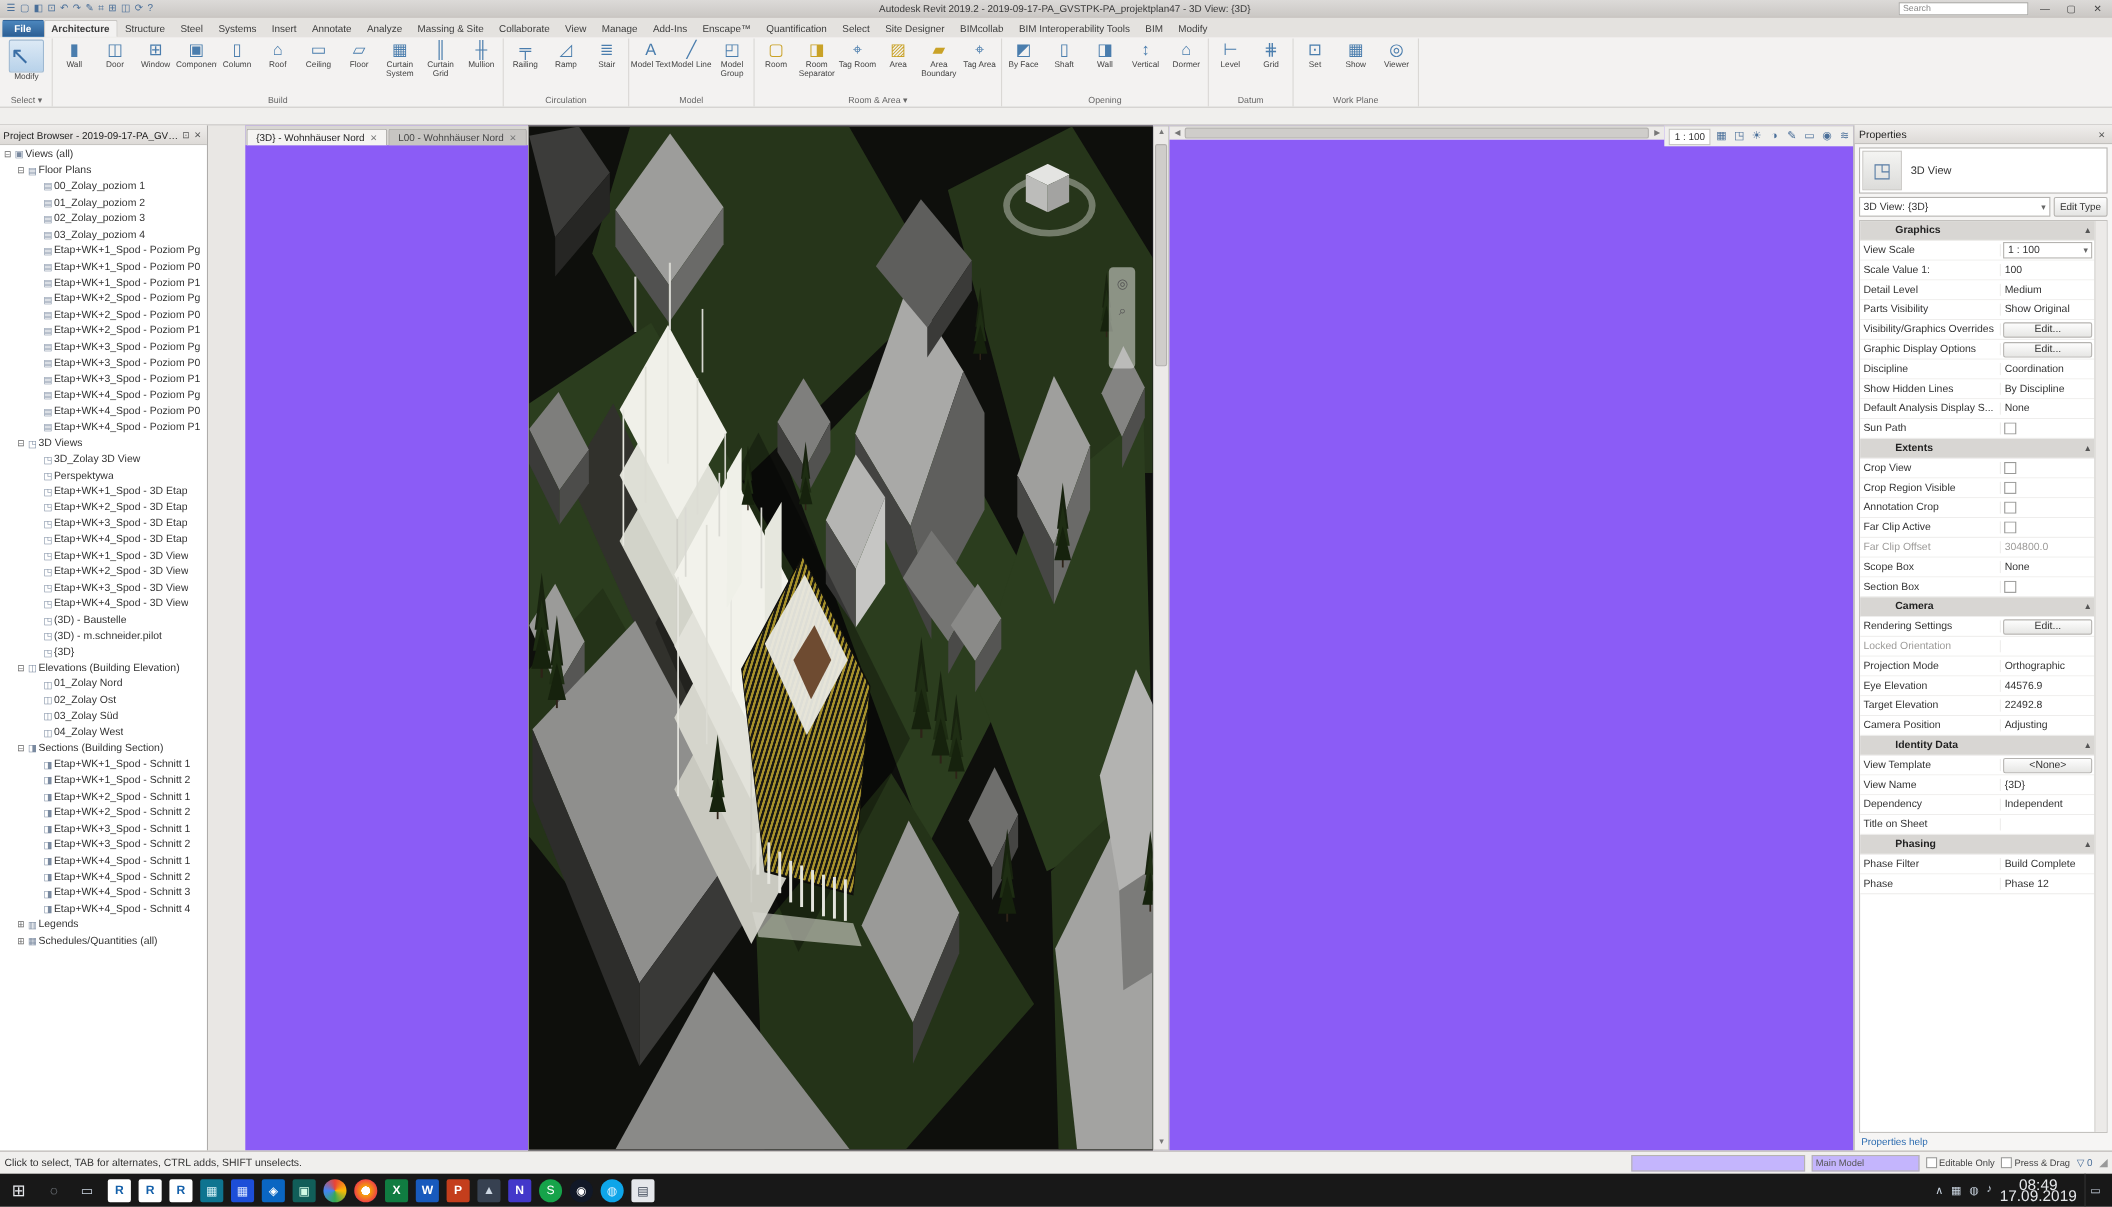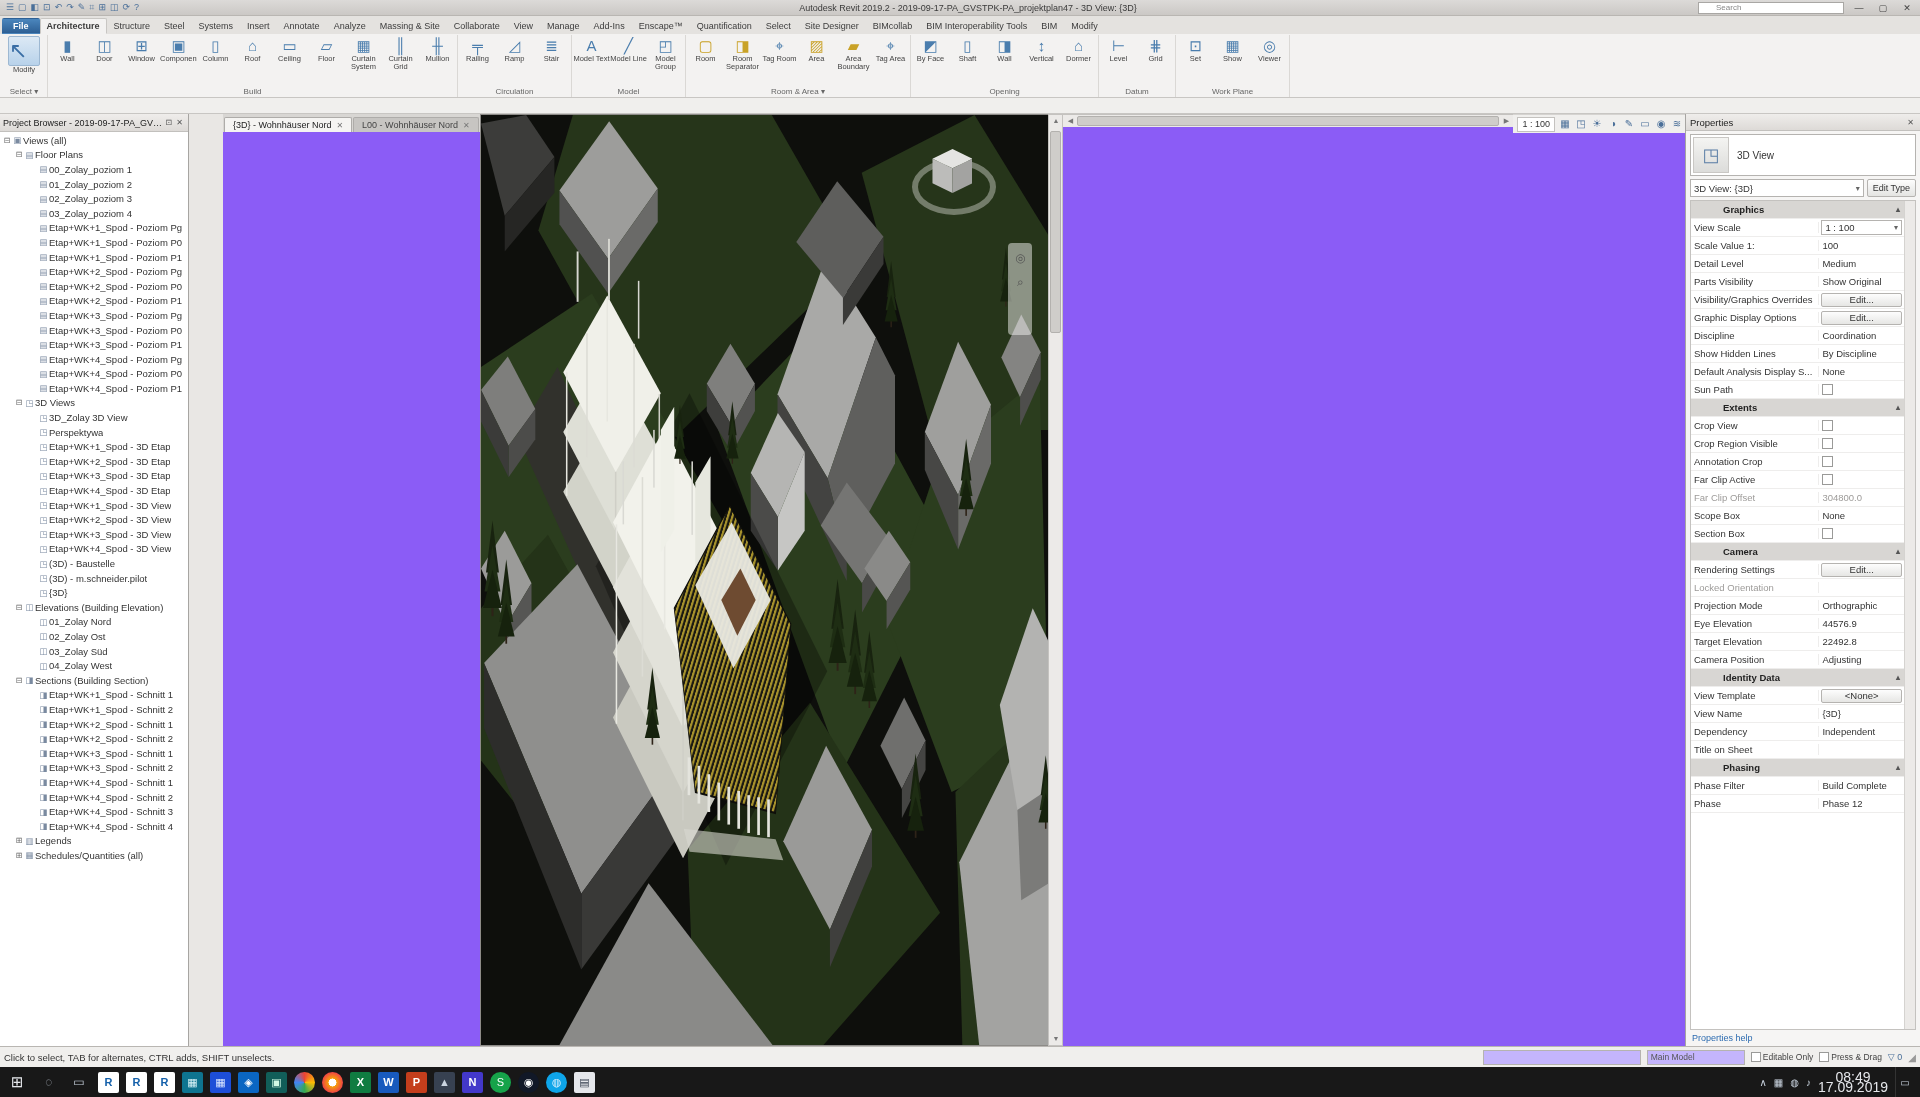--- a/index.html
+++ b/index.html
@@ -7,21 +7,21 @@
        font-family:"Liberation Sans", sans-serif;color:#333;background:#e9e7e4;position:relative;}
 
   
   .titlebar{height:15px;background:linear-gradient(#dcdad8,#cbc8c5);display:flex;align-items:center;
             font-size:9px;position:relative;border-bottom:1px solid #b9b6b2;flex:0 0 auto;}
   .qat{display:flex;gap:4px;padding-left:6px;z-index:2;}
   .qat .qi{color:#4a6f99;font-size:9px;line-height:13px;cursor:default;}
   .tb-title{position:absolute;left:16px;right:0;text-align:center;font-size:9px;color:#3a3a3a;white-space:nowrap;}
   .tb-right{margin-left:auto;display:flex;align-items:center;gap:6px;padding-right:4px;z-index:2;}
   .tb-search{width:110px;height:10px;background:#fff;border:1px solid #a9a7a4;font-size:8px;color:#888;
-             display:flex;align-items:center;padding:0 17px;}
+             display:flex;align-items:center;padding:0 3px;}
   .winbtn{width:18px;text-align:center;font-size:9px;color:#444;}
 
   
   .rtabs{height:18px;background:#e4e2df;display:flex;align-items:flex-end;padding-left:2px;flex:0 0 auto;}
   .rtab{padding:2px 6px 2px;font-size:9px;color:#3c3c3c;white-space:nowrap;border:1px solid transparent;cursor:default;}
   .rtab.file{background:linear-gradient(#4b86bd,#2d5f94);color:#fff;font-weight:bold;border-radius:2px 2px 0 0;padding:2px 10px;}
   .rtab.active{background:#f3f2f1;border-color:#c8c6c3;border-bottom-color:#f3f2f1;border-radius:2px 2px 0 0;font-weight:bold;}
 
   
   .ribbon{height:62px;background:#f3f2f1;display:flex;border-bottom:1px solid #c8c6c3;padding:1px 1px 0;flex:0 0 auto;overflow:hidden;}

